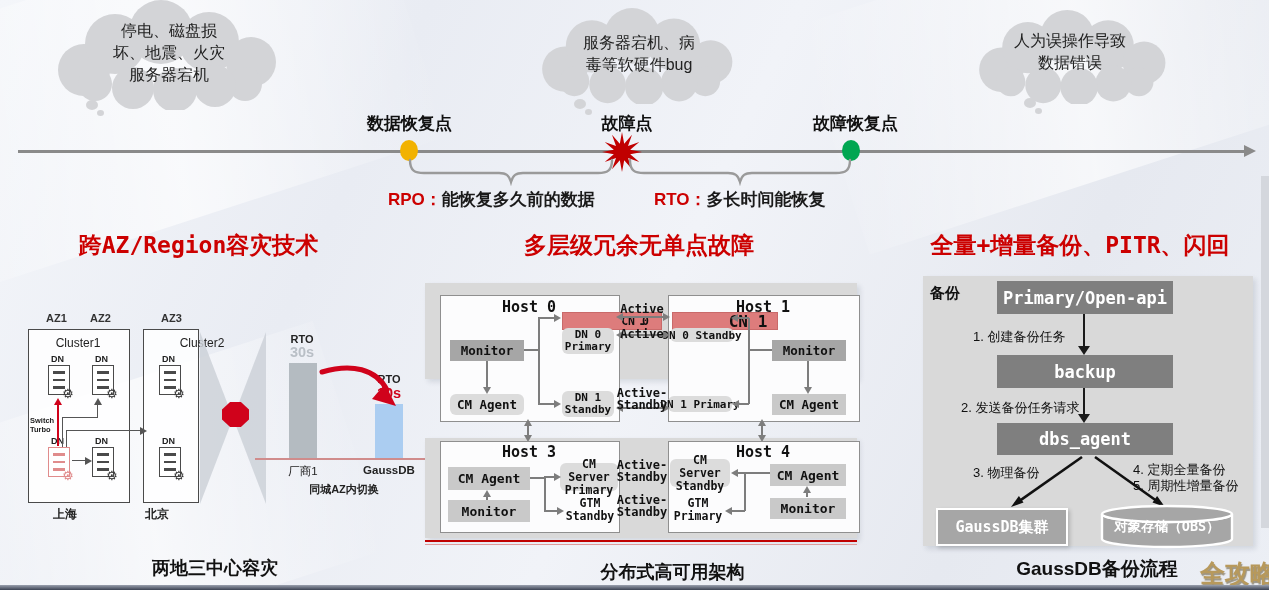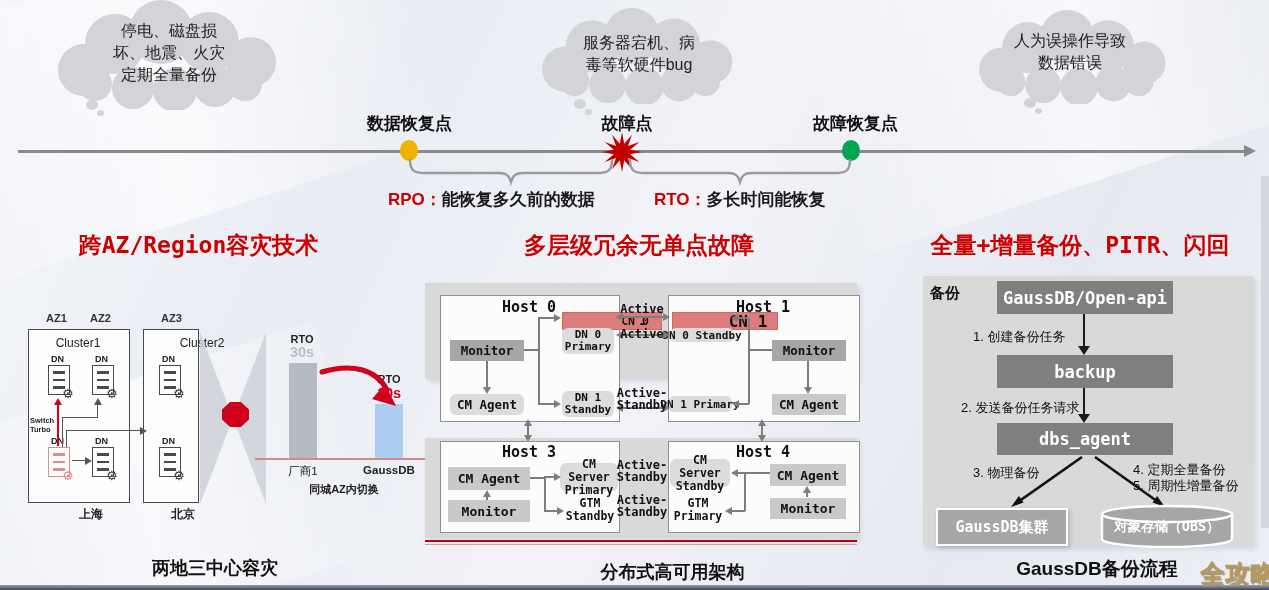--- a/index.html
+++ b/index.html
@@ -43,21 +43,21 @@
   .step{position:absolute;font-size:13px;color:#111;white-space:nowrap;}
   .wbord{border:2px solid #fff;box-shadow:2px 2px 4px rgba(0,0,0,.18);}
   
   .rack{position:absolute;width:20px;height:28px;border:1.4px solid #4a4a4a;background:#fff;display:flex;flex-direction:column;justify-content:space-evenly;align-items:center;}
   .rack .slat{width:12px;height:2.5px;background:#4a4a4a;}
   .rack.redrack{border-color:#e08c8c;}
   .rack.redrack .slat{background:#e08c8c;}
   .gear{position:absolute;font-size:13px;color:#3a3a3a;line-height:1;}
   .gear.redgear{color:#e08c8c;}
   .dnlbl{position:absolute;font-size:9px;font-weight:bold;color:#222;}
-  .citylbl{position:absolute;font-size:12px;font-weight:bold;color:#222;text-align:right;width:50px;font-family:Liberation Serif, serif;}
+  .citylbl{position:absolute;font-size:12px;font-weight:bold;color:#222;text-align:left;width:50px;font-family:Liberation Serif, serif;}
   .azlbl{position:absolute;font-size:11px;font-weight:bold;color:#333;}
   .clusterbox{position:absolute;background:rgba(255,255,255,.85);border:1.3px solid #4a4a4a;}
   .clustername{position:absolute;font-size:12px;color:#222;text-align:center;}
   .dot{position:absolute;border-radius:50%;}
 </style>
 </head>
 <body>
 
 <div id="stage">
 
@@ -77,21 +77,21 @@
         <circle cx="126" cy="90" r="22"></circle>
         <circle cx="84" cy="88" r="21"></circle>
         <circle cx="46" cy="84" r="17"></circle>
     </g>
   </svg>
   <div class="dot" style="left:86px;top:100px;width:12px;height:10px;background:#d3d4d7;"></div>
   <div class="dot" style="left:97px;top:110px;width:7px;height:6px;background:#d3d4d7;"></div>
   <div class="abs cloudtxt" style="left:58px;top:20px;width:222px;">
     <div>停电、磁盘损</div>
       <div>坏、地震、火灾</div>
-      <div>定期全量备份</div>
+      <div>服务器宕机</div>
   </div>
 
   <svg class="abs" style="left:528px;top:8px;" width="222" height="96" viewBox="0 0 240 110">
     <g fill="#d3d4d7">
       <circle cx="35" cy="70" r="26"></circle>
         <circle cx="66" cy="44" r="30"></circle>
         <circle cx="112" cy="32" r="32"></circle>
       <circle cx="160" cy="42" r="30"></circle>
         <circle cx="202" cy="62" r="25"></circle>
         <circle cx="196" cy="84" r="17"></circle>
@@ -369,21 +369,21 @@
   <div class="abs" style="left:425px;top:540px;width:432px;height:2px;background:#c00000;"></div>
   <div class="abs" style="left:425px;top:544px;width:432px;height:1px;background:#e09a9a;"></div>
 
   <div class="abs caption" style="left:590px;top:560px;width:165px;">分布式高可用架构</div>
 
   <div class="abs coltitle" style="left:900px;top:230px;width:360px;">全量+增量备份、PITR、闪回</div>
 
   <div class="panel" style="left:923px;top:276px;width:330px;height:270px;"></div>
   <div class="abs" style="left:930px;top:284px;font-size:15px;font-weight:bold;color:#111;">备份</div>
 
-  <div class="rbox mono" style="left:997px;top:281px;width:176px;height:33px;">GaussDB/Open-api</div>
+  <div class="rbox mono" style="left:997px;top:281px;width:176px;height:33px;">Primary/Open-api</div>
   <div class="vl dark" style="left:1083px;top:314px;height:34px;"></div>
   <div class="tri d dark" style="left:1078px;top:346px;"></div>
   <div class="step" style="left:973px;top:328px;">1. 创建备份任务</div>
 
   <div class="rbox mono" style="left:997px;top:355px;width:176px;height:33px;text-align:center;">backup</div>
   <div class="vl dark" style="left:1083px;top:388px;height:28px;"></div>
   <div class="tri d dark" style="left:1078px;top:414px;"></div>
   <div class="step" style="left:961px;top:399px;">2. 发送备份任务请求</div>
 
   <div class="rbox mono" style="left:997px;top:423px;width:176px;height:32px;">dbs_agent</div>

